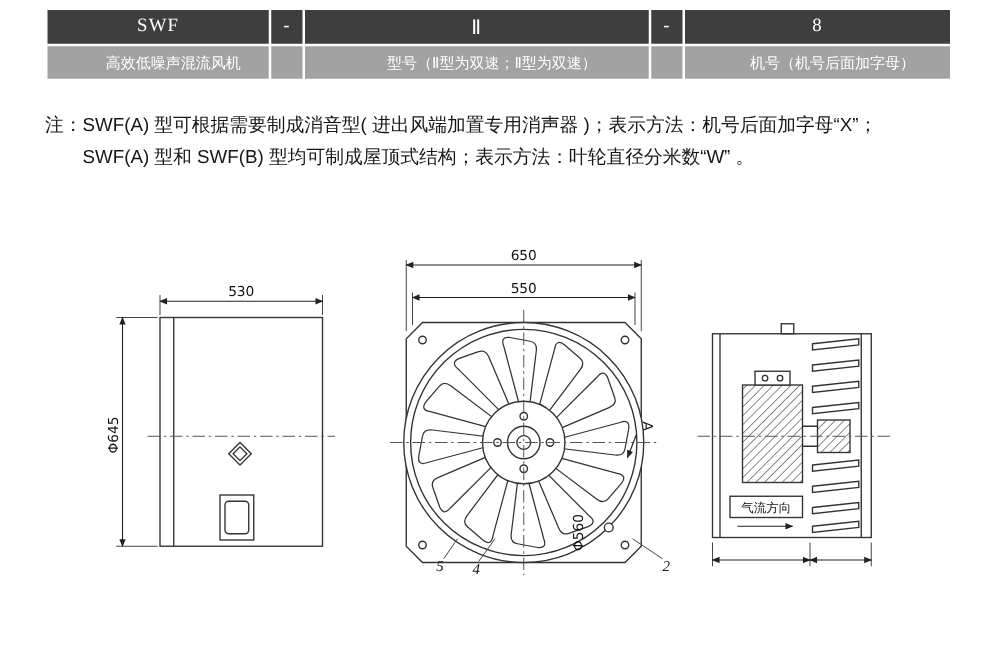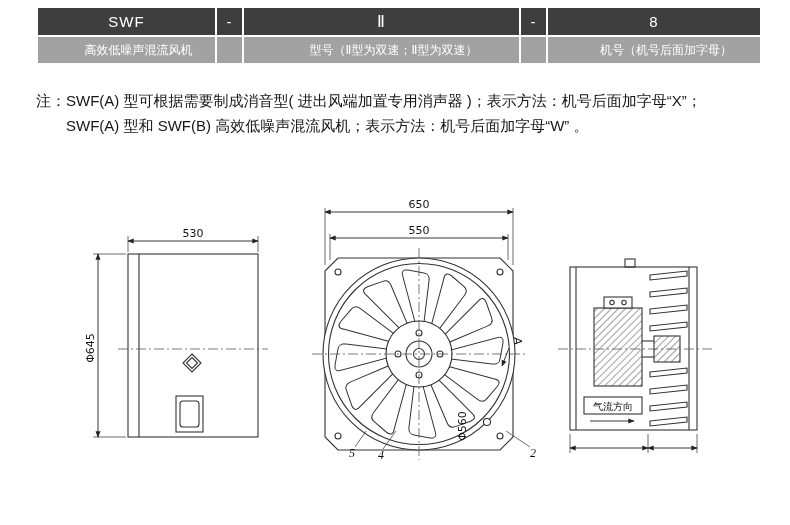--- a/index.html
+++ b/index.html
@@ -9,21 +9,21 @@
 
   
   .model-table {
     position:absolute; left:38px; top:8px; width:714px;
     display:grid;
     grid-template-columns:177px 25px 275px 25px 212px;
     grid-template-rows:27px 26px;
     gap:2px;
     background:#fff;
   }
-  .cell { color:#fff; display:flex; align-items:center; justify-content:center; text-align:left; }
+  .cell { color:#fff; display:flex; align-items:center; justify-content:center; text-align:left;font-family:Liberation Serif, serif; }
   .row1 { background:var(--header-dark,#3e3e3e); font-size:15px; letter-spacing:1px; }
   .row1.big { font-size:16px; }
   .row2 { background:var(--header-gray,#a2a2a2); font-size:12px; letter-spacing:0;padding-left:24px; }
 
   
   .notes {
     position:absolute; left:36px; top:88px;
     font-size:15px; color:#161616; line-height:25px;
     display:flex; align-items:flex-start;
   }
@@ -57,21 +57,21 @@
     <div class="cell row2"></div>
     <div class="cell row2">型号（Ⅱ型为双速；Ⅱ型为双速）</div>
     <div class="cell row2"></div>
     <div class="cell row2">机号（机号后面加字母）</div>
   </div>
 
   <div class="notes">
     <span class="notes-prefix">注：</span>
     <span class="notes-body">
       <span class="note-line">SWF(A) 型可根据需要制成消音型( 进出风端加置专用消声器 )；表示方法：机号后面加字母“X”；</span>
-      <span class="note-line">SWF(A) 型和 SWF(B) 高效低噪声混流风机；表示方法：机号后面加字母“W” 。</span>
+      <span class="note-line">SWF(A) 型和 SWF(B) 型均可制成屋顶式结构；表示方法：叶轮直径分米数“W” 。</span>
     </span>
   </div>
 
   <svg class="drawings" width="790" height="290" viewBox="0 200 790 290">
     <defs>
       <marker id="arr" viewBox="0 0 10 10" refX="9" refY="5" markerWidth="9" markerHeight="7" orient="auto-start-reverse">
         <path d="M0,1 L10,5 L0,9 Z" fill="#222"></path>
       </marker>
       <pattern id="hatch" width="5" height="5" patternUnits="userSpaceOnUse" patternTransform="rotate(45)">
         <rect width="5" height="5" fill="#fff"></rect>

